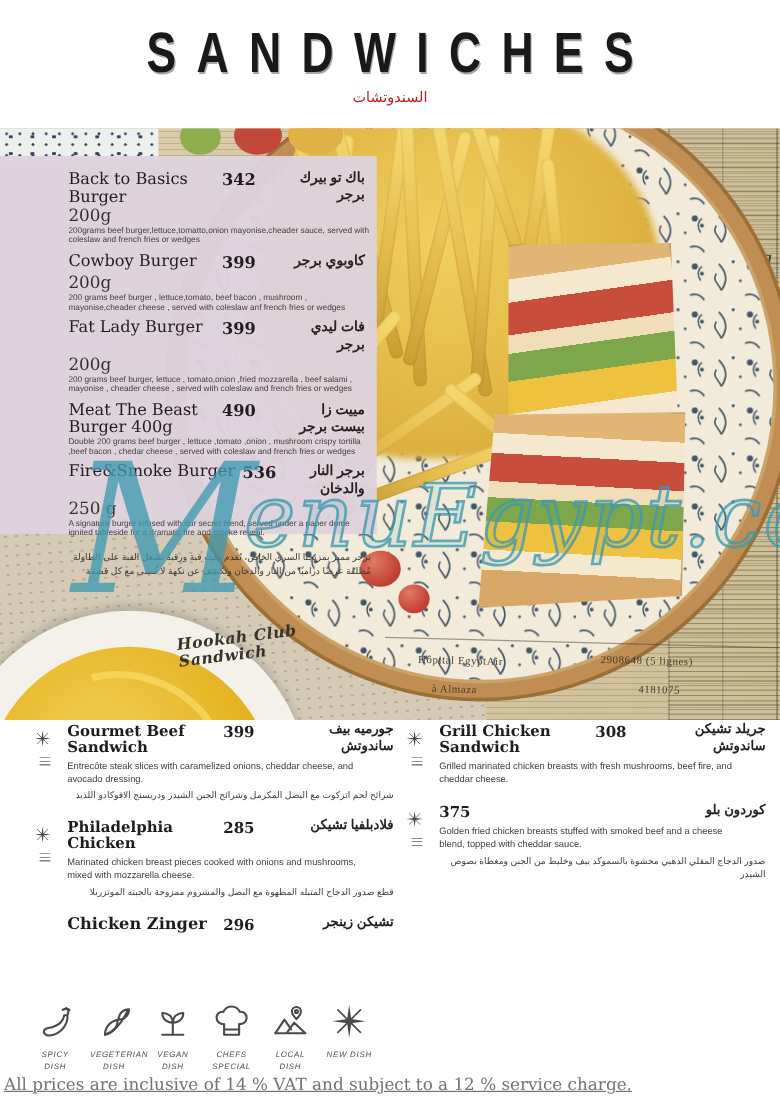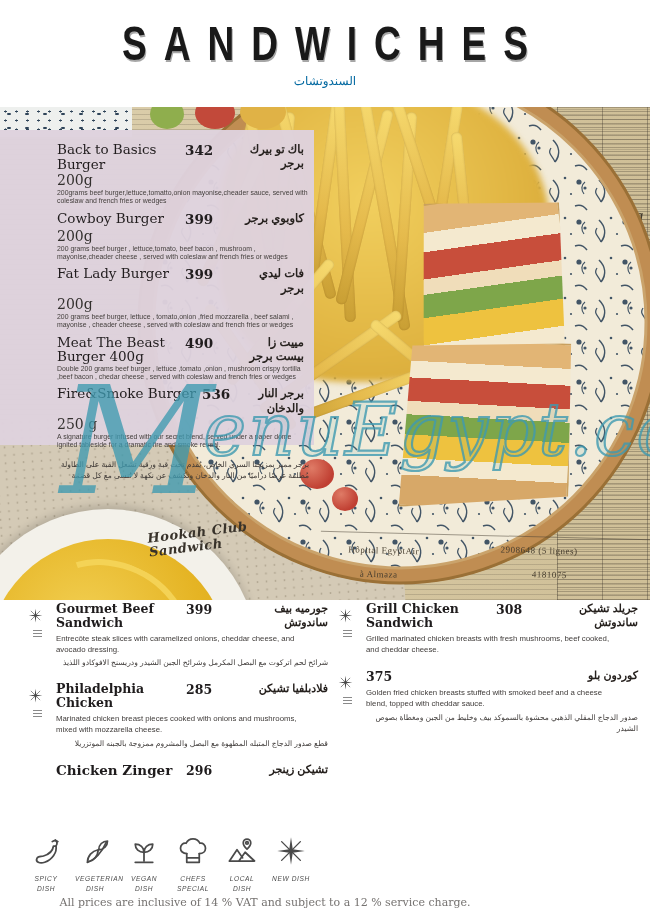--- a/index.html
+++ b/index.html
@@ -1,21 +1,21 @@
 <!DOCTYPE html>
 <html><head>
 <meta charset="utf-8">
 <style>
   html,body{margin:0;padding:0;}
   body{width:650px;height:920px;background:#ffffff;font-family:"Liberation Sans",sans-serif;position:relative;overflow:hidden;}
 
   
   .header{position:absolute;top:0;left:0;width:650px;height:106px;text-align:center;}
   .page-title{margin-top:18px;font-family:"Liberation Sans",sans-serif;font-weight:800;font-size:37px;letter-spacing:17px;color:#191919;transform:scaleY(1.28);transform-origin:top center;text-indent:17px;text-shadow:-1.5px 0 0 rgba(255,255,255,.45),1px 1px 0 rgba(0,0,0,.35);}
-  .page-subtitle{margin-top:14px;font-size:12px;color:#0369a1;direction:rtl;}
+  .page-subtitle{margin-top:14px;font-size:12px;color:#b91c1c;direction:rtl;}
 
   
   .photo{position:absolute;top:107px;left:0;width:650px;height:493px;overflow:hidden;background:#d8c9a7;}
   .newsprint{position:absolute;inset:0;background:
     repeating-linear-gradient(0deg, rgba(74,66,54,.20) 0 1px, transparent 1px 5px),
     linear-gradient(90deg,#ddd0af,#d5c6a0 55%,#cfbf97);}
   .news-col{position:absolute;right:0;top:0;width:92px;height:100%;border-left:1px solid rgba(74,66,54,.45);background:
     repeating-linear-gradient(0deg, rgba(60,52,42,.30) 0 1px, transparent 1px 4px),
     repeating-linear-gradient(90deg, transparent 0 44px, rgba(74,66,54,.4) 44px 45px);}
   .news-headline{position:absolute;right:8px;top:100px;font-family:"Liberation Serif",serif;font-style:italic;font-size:20px;color:#3c342a;}
@@ -74,21 +74,21 @@
   .m-desc-ar{direction:rtl;text-align:right;font-size:7.6px;line-height:1.5;color:#3f3b39;margin-top:2px;}
 
   
   .legend{position:absolute;left:26px;top:836px;display:flex;gap:9px;}
   .lg-item{width:40px;text-align:center;color:#4a4a4a;}
   .lg-label{margin-top:4px;font-size:6.6px;font-style:italic;letter-spacing:.6px;color:#4c4c4c;line-height:1.5;}
   .legend svg{stroke:#4a4a4a;fill:none;stroke-width:1.4;stroke-linecap:round;stroke-linejoin:round;}
   .m-icon svg{stroke:#4a4a4a;fill:none;stroke-width:1.4;stroke-linecap:round;}
 
   
-  .footnote{position:absolute;left:0;top:896px;width:530px;text-align:center;font-family:"DejaVu Serif",serif;font-size:11px;color:#757270;}
+  .footnote{position:absolute;left:0;top:896px;width:530px;text-align:center;font-family:"DejaVu Serif",serif;font-size:14px;color:#757270;text-decoration:underline;}
 </style>
 </head>
 <body>
 
 <div class="header">
   <div class="page-title">SANDWICHES</div>
   <div class="page-subtitle">السندوتشات</div>
 </div>
 
 <div class="photo">
@@ -274,21 +274,21 @@
             <path d="M5 5l14 14M19 5L5 19" stroke-width="1"></path>
           </svg>
         <div class="m-lines"></div>
       </div>
       <div class="m-body">
         <div class="m-row">
           <div class="m-name">Grill Chicken Sandwich</div>
           <div class="m-price">308</div>
           <div class="m-ar">جريلد تشيكن ساندوتش</div>
         </div>
-        <div class="m-desc">Grilled marinated chicken breasts with fresh mushrooms, beef cooked, and cheddar cheese.</div>
+        <div class="m-desc">Grilled marinated chicken breasts with fresh mushrooms, beef fire, and cheddar cheese.</div>
       </div>
     </div>
     <div class="m-item">
       <div class="m-icon">
         <svg width="15" height="15" viewBox="0 0 24 24">
             <path d="M12 1l1.3 9.7L23 12l-9.7 1.3L12 23l-1.3-9.7L1 12l9.7-1.3z" fill="#4a4a4a" stroke="none"></path>
             <path d="M5 5l14 14M19 5L5 19" stroke-width="1"></path>
           </svg>
         <div class="m-lines"></div>
       </div>

